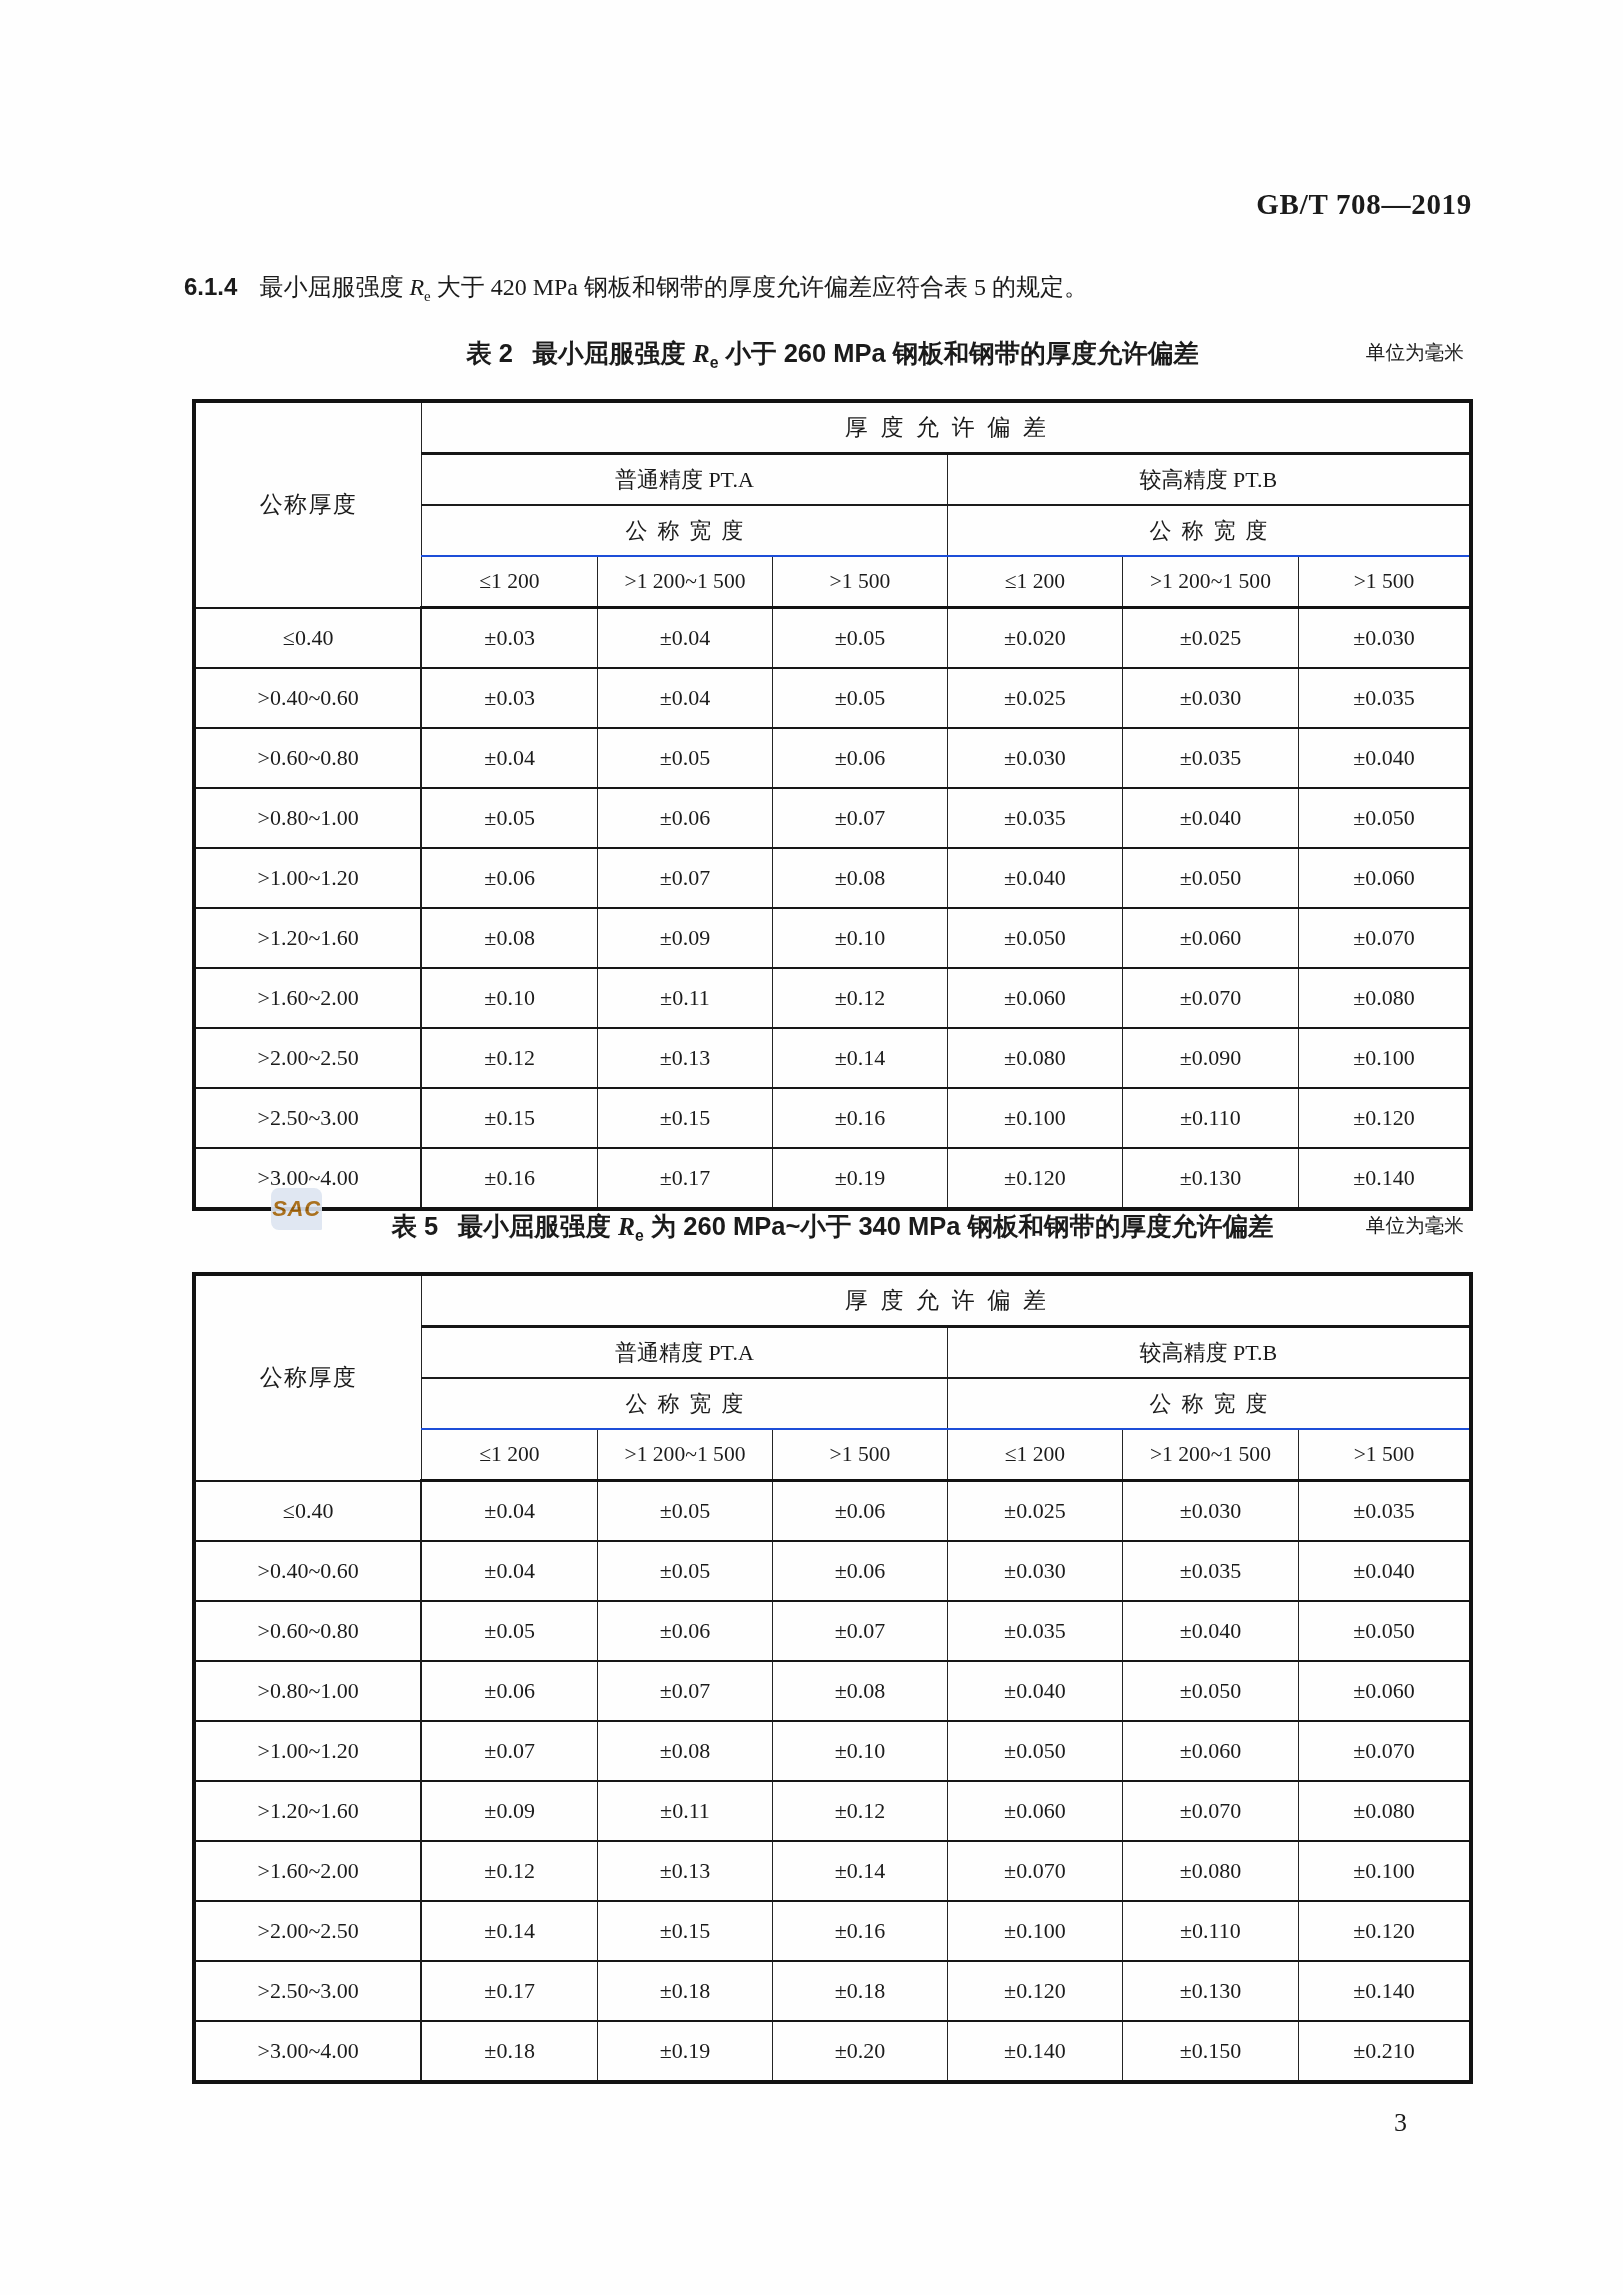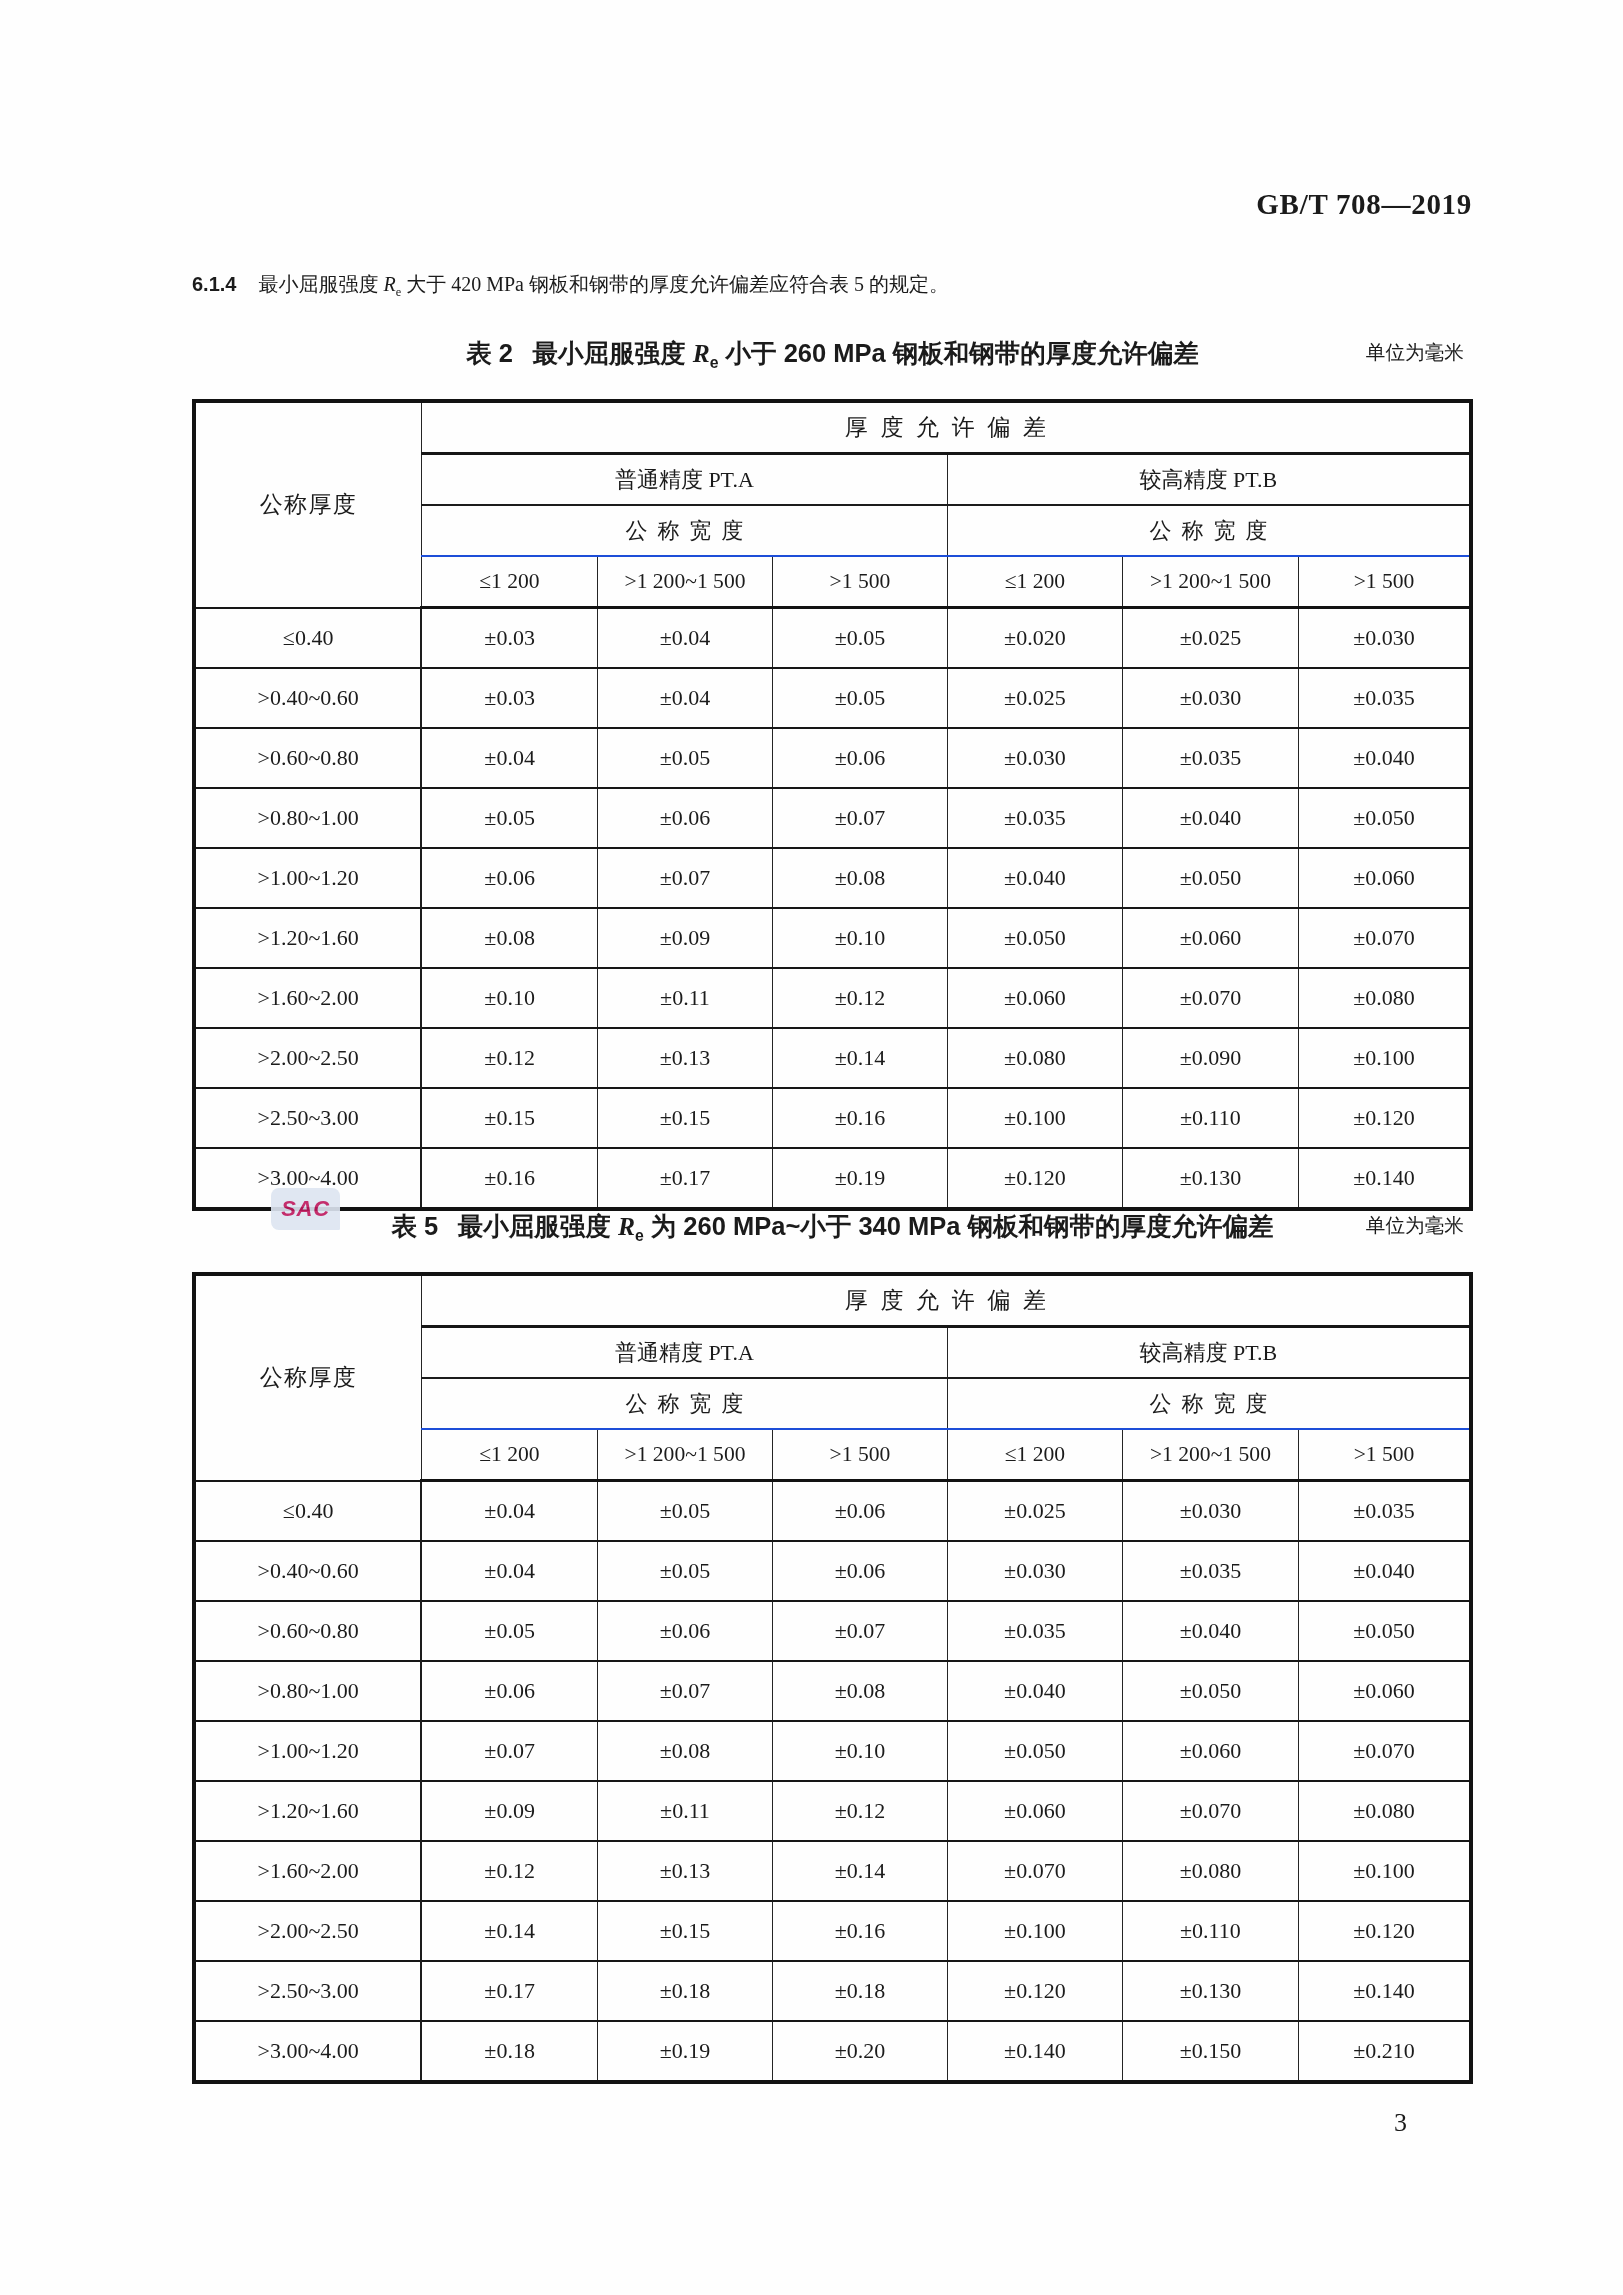--- a/index.html
+++ b/index.html
@@ -10,22 +10,22 @@
     color:#1b1b1b;
     font-family:"Liberation Serif","DejaVu Serif",serif;
     overflow:hidden;
   }
   .doc-code {
     position:absolute; top:188px; right:151px;
     font-size:29px; font-weight:bold; letter-spacing:0.7px;
     font-family:"Liberation Serif","DejaVu Serif",serif;
   }
   .clause {
-    position:absolute; left:192px; top:271px; width:1178px;
-    font-size:20px; line-height:1.3;
+    position:absolute; left:184px; top:271px; width:1178px;
+    font-size:24px; line-height:1.3;
   }
   .clause .num { font-weight:bold; margin-right:22px; font-family:"Liberation Sans",sans-serif; }
   .rsym { font-style:italic; font-family:"Liberation Serif",serif; }
   sub.rsub { font-size:0.62em; }
   .tbl-block { position:absolute; left:192px; width:1281px; }
   .block-2 { top:334px; }
   .block-3 { top:1207px; }
   .caption {
     position:relative; height:39px; line-height:39px;
     text-align:center; font-size:25.5px; font-weight:bold;
@@ -52,24 +52,24 @@
   thead th { height:49px; }
   thead tr.row-span-title th.span-title { border-bottom:3.3px solid #161616; letter-spacing:0.55em; text-indent:0.55em; font-size:23px; }
   thead tr.row-precision th { border-bottom:2px solid #1c1c1c; }
   thead tr.row-widthtitle th { border-bottom:2px solid #1d4ed8; letter-spacing:0.45em; text-indent:0.45em; }
   thead tr.row-widths th { font-size:21.6px; border-bottom:3.9px solid #121212; }
   th.col-thickness { letter-spacing:1.3px; font-size:23px; border-right:2px solid #1c1c1c; }
   tbody th, tbody td { height:58px; border-top:2.6px solid #161616 !important; }
   tbody th.thk { border-right:2px solid #1c1c1c; }
   .watermark {
     position:absolute; left:271px; top:1188px; z-index:1;
-    width:69px; height:42px;
+    width:51px; height:42px;
     background:#dde5f1; border-radius:7.9px 7.9px 1.3px 7.9px;
     display:flex; align-items:center; justify-content:center;
-    color:#be185d; font-weight:bold; font-style:italic;
+    color:#a16207; font-weight:bold; font-style:italic;
     font-size:22px; letter-spacing:0.7px;
     font-family:"Liberation Sans",sans-serif;
     opacity:0.9;
   }
   .page-num {
     position:absolute; left:1394px; top:2108px;
     font-size:26px;
   }
 </style>
 </head>

